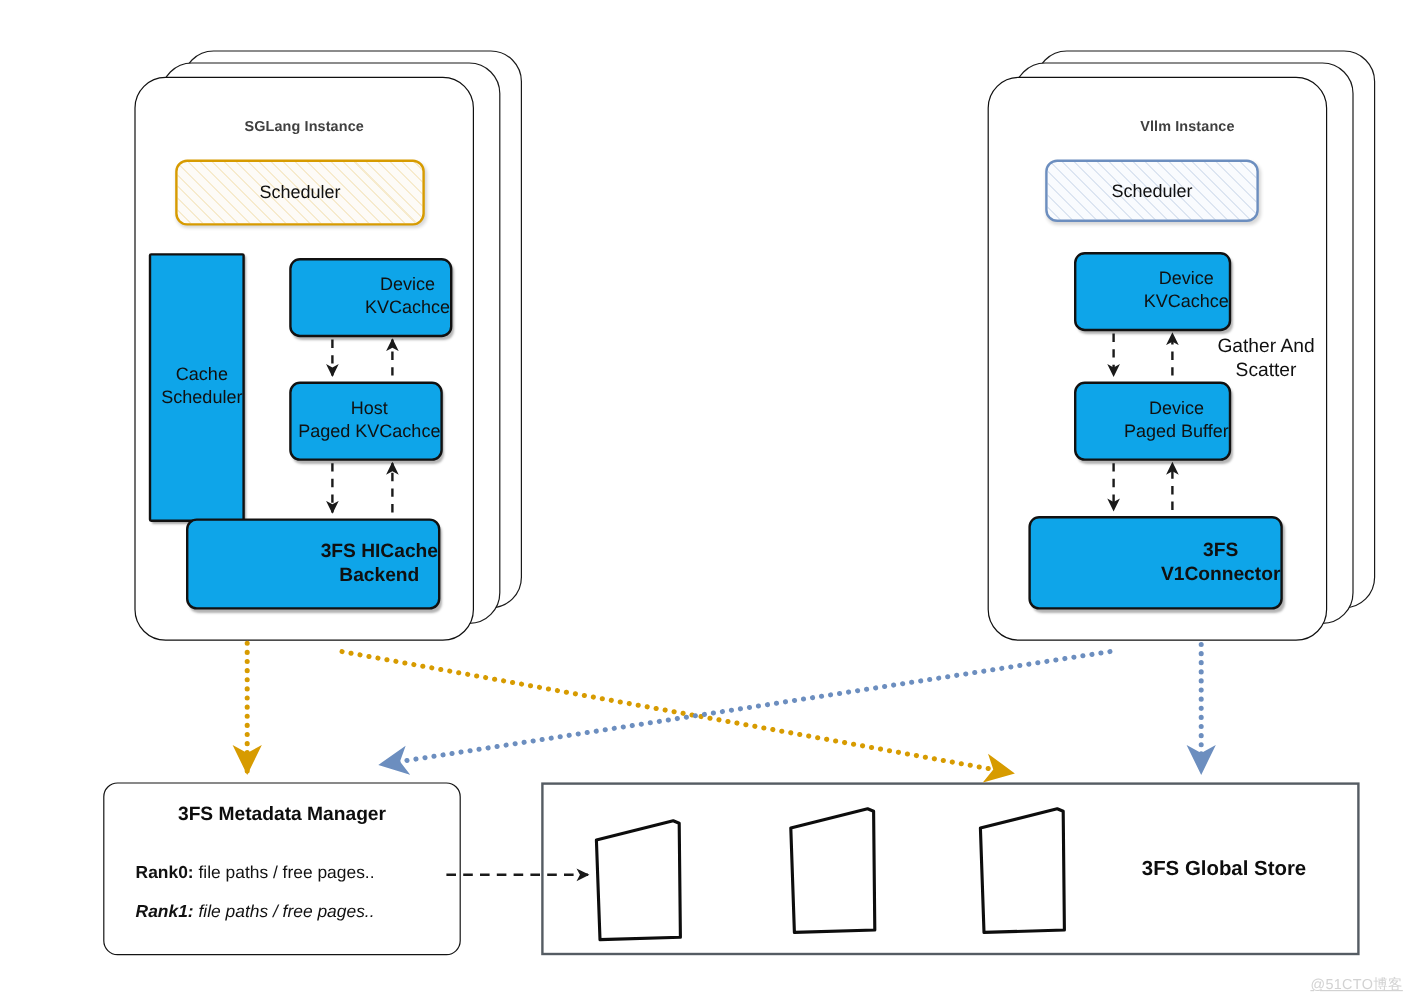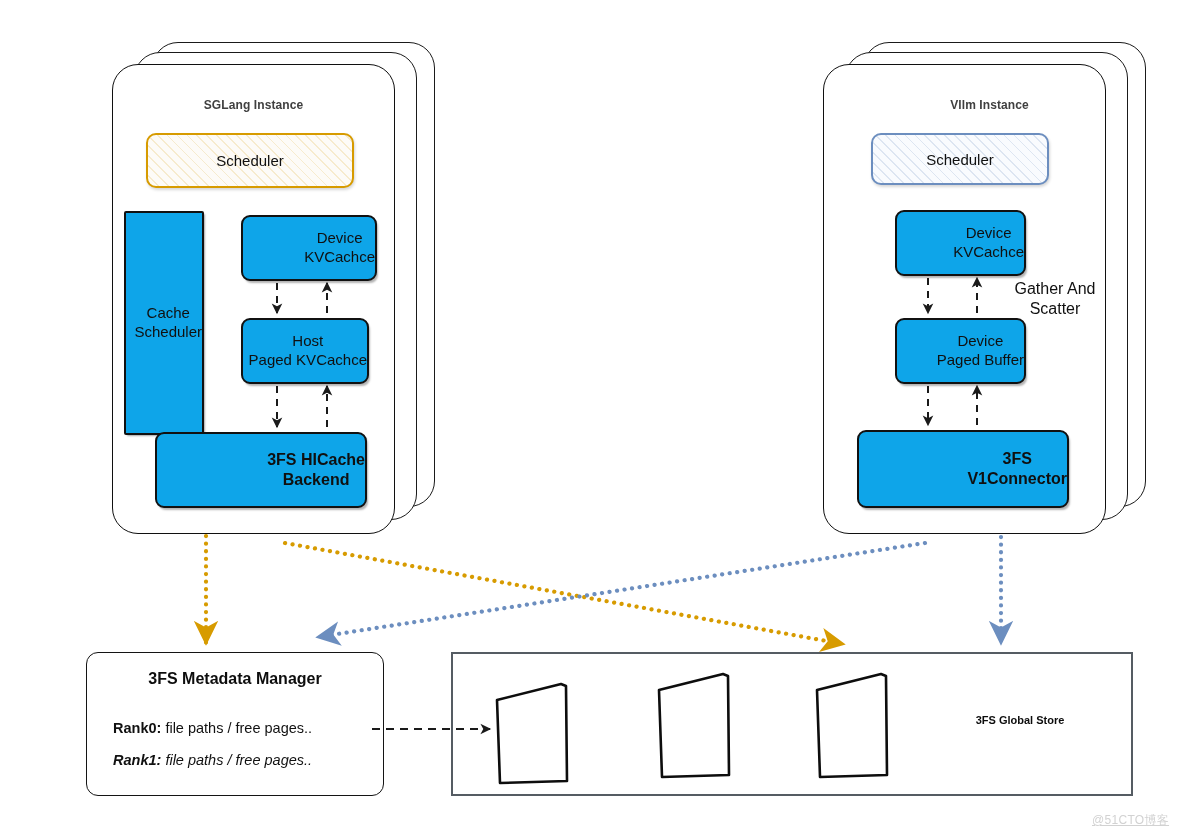--- a/index.html
+++ b/index.html
@@ -120,21 +120,21 @@
   .meta-row b { font-weight: bold; }
 
   .store-panel {
     position: absolute;
     box-sizing: border-box;
     border: 2px solid #555c63;
     background: #ffffff;
   }
   .store-title {
     position: absolute;
-    font-size: 11px;
+    font-size: 17px;
     font-weight: bold;
     color: #0d0d0d;
     text-align: center;
   }
   .file-label {
     position: absolute;
     text-align: center;
     font-size: 14.5px;
     font-weight: bold;
     color: #0d0d0d;

